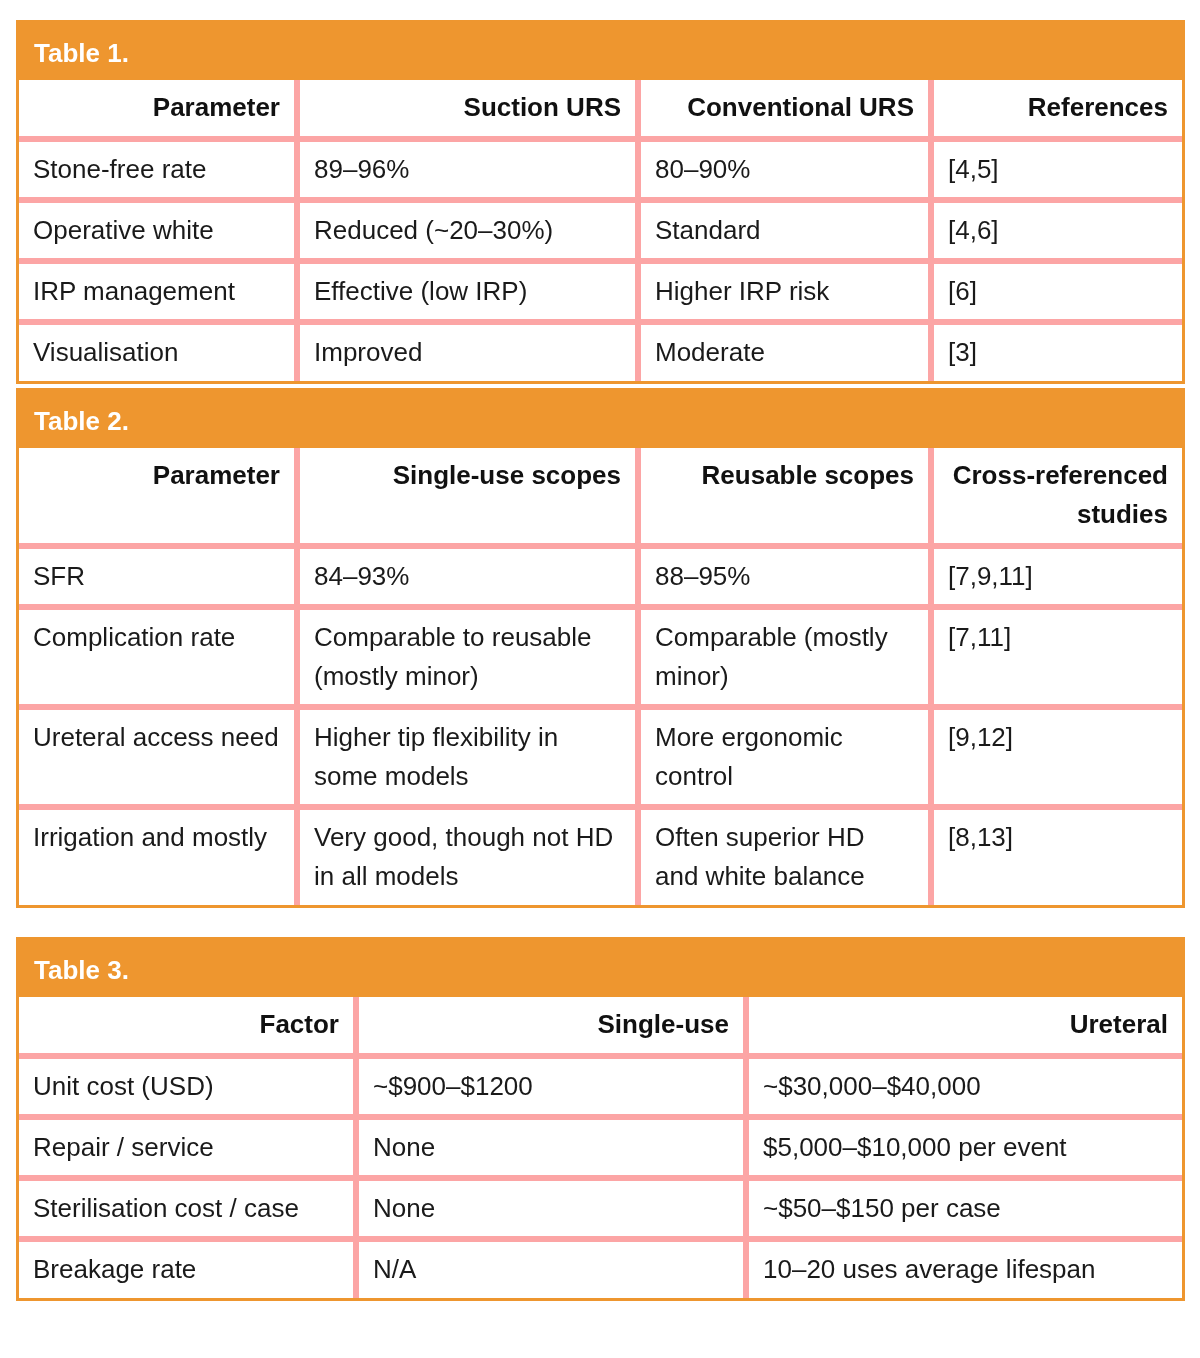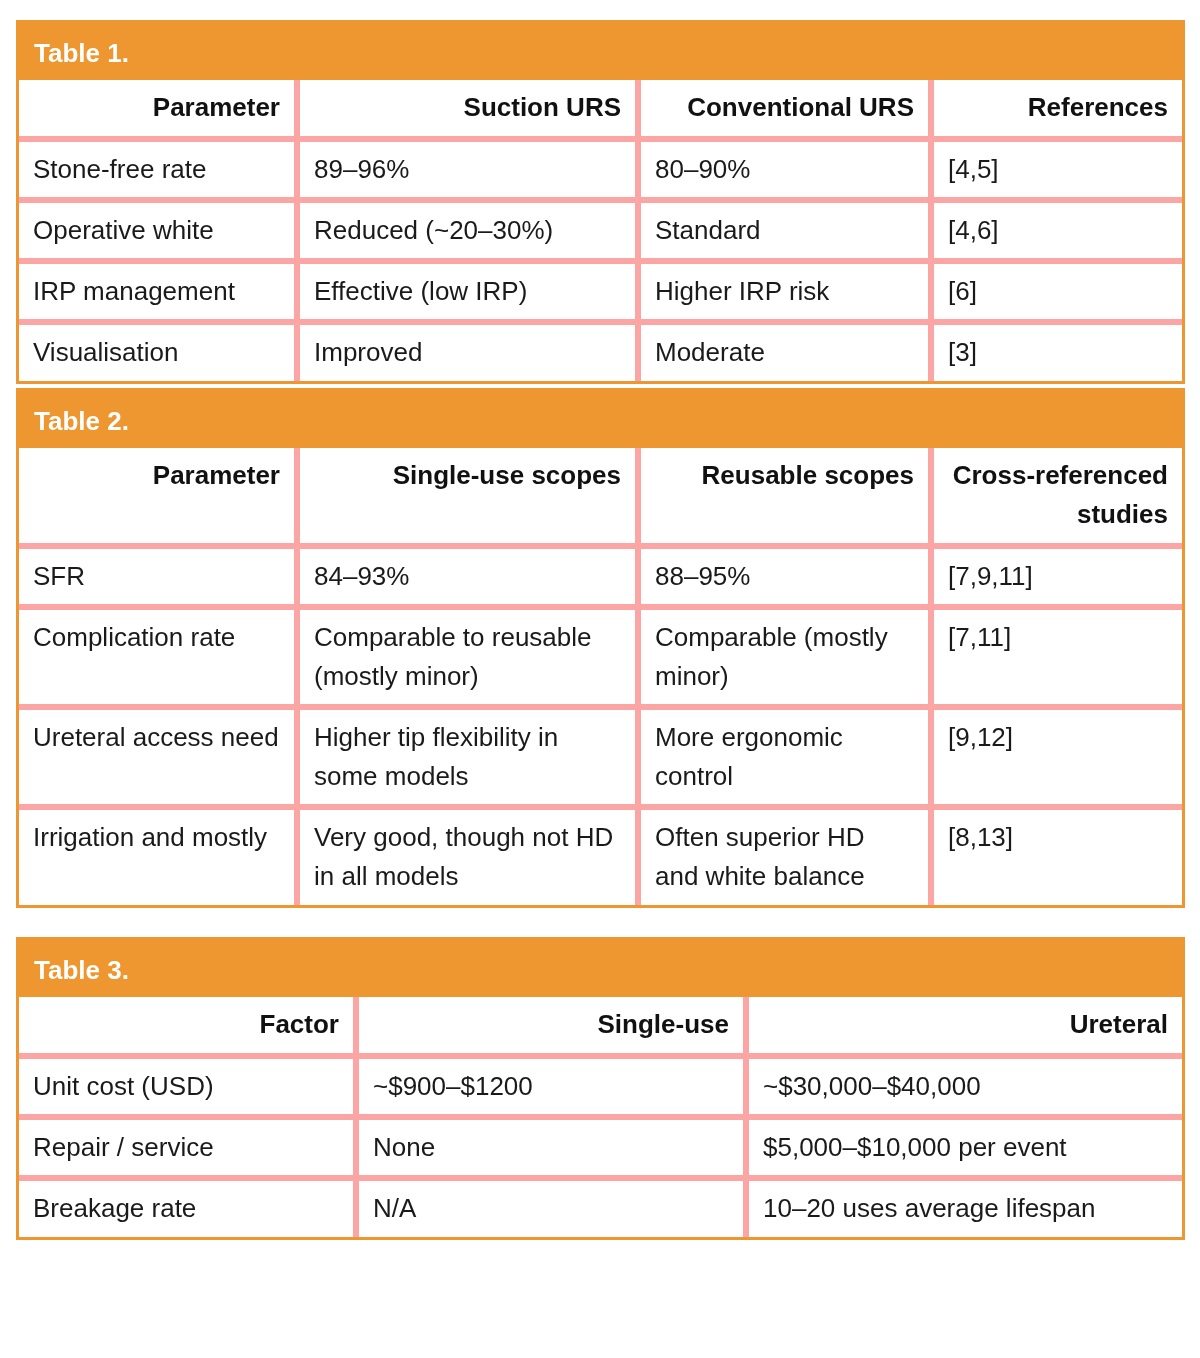--- a/index.html
+++ b/index.html
@@ -129,19 +129,24 @@
       <td>Unit cost (USD)</td>
       <td>~$900–$1200</td>
       <td>~$30,000–$40,000</td>
     </tr>
     <tr class="h59">
       <td>Repair / service</td>
       <td>None</td>
       <td>$5,000–$10,000 per event</td>
     </tr>
     <tr class="h59">
+      <td>Sterilisation cost / case</td>
+      <td>None</td>
+      <td>~$50–$150 per case</td>
+    </tr>
+    <tr class="h59">
       <td>Breakage rate</td>
       <td>N/A</td>
       <td>10–20 uses average lifespan</td>
     </tr>
   </tbody>
     </table>
 </div>
 
 </body></html>

